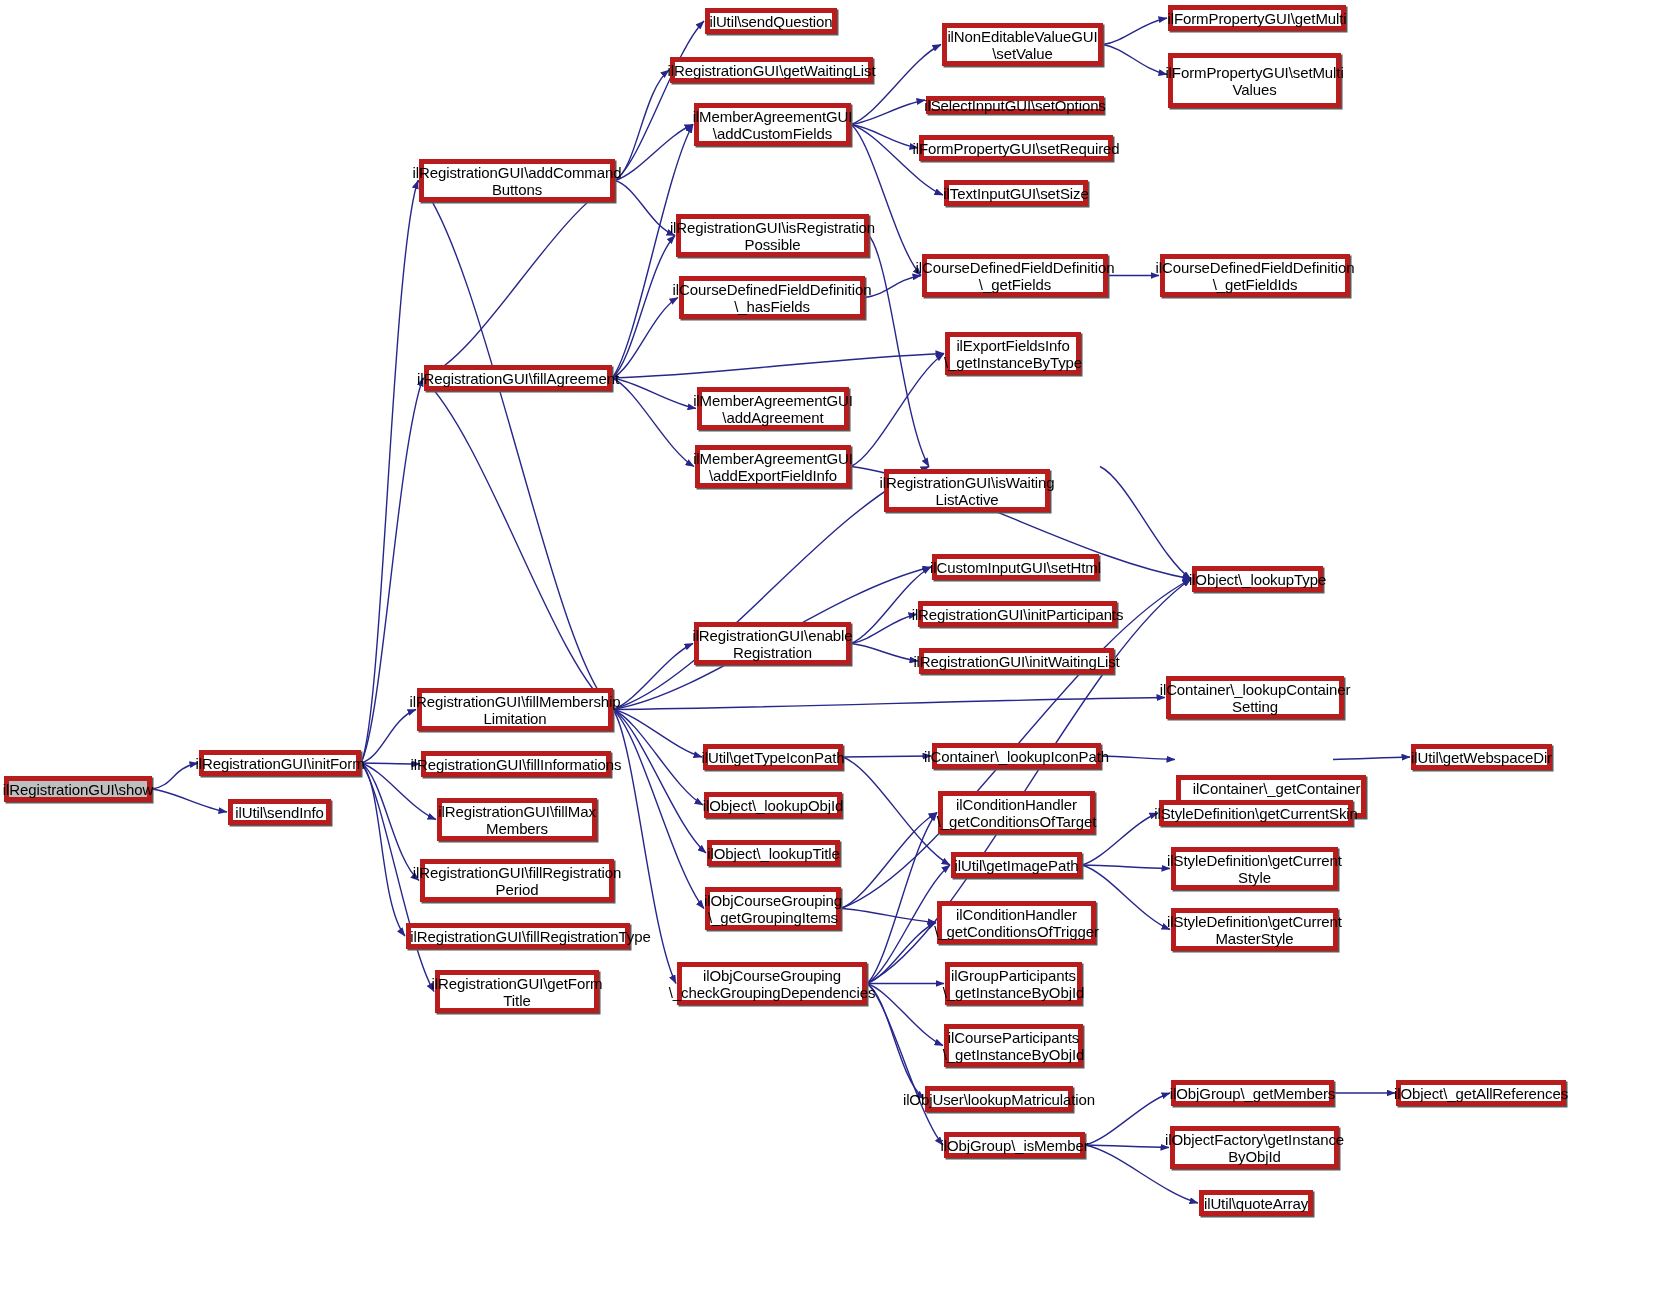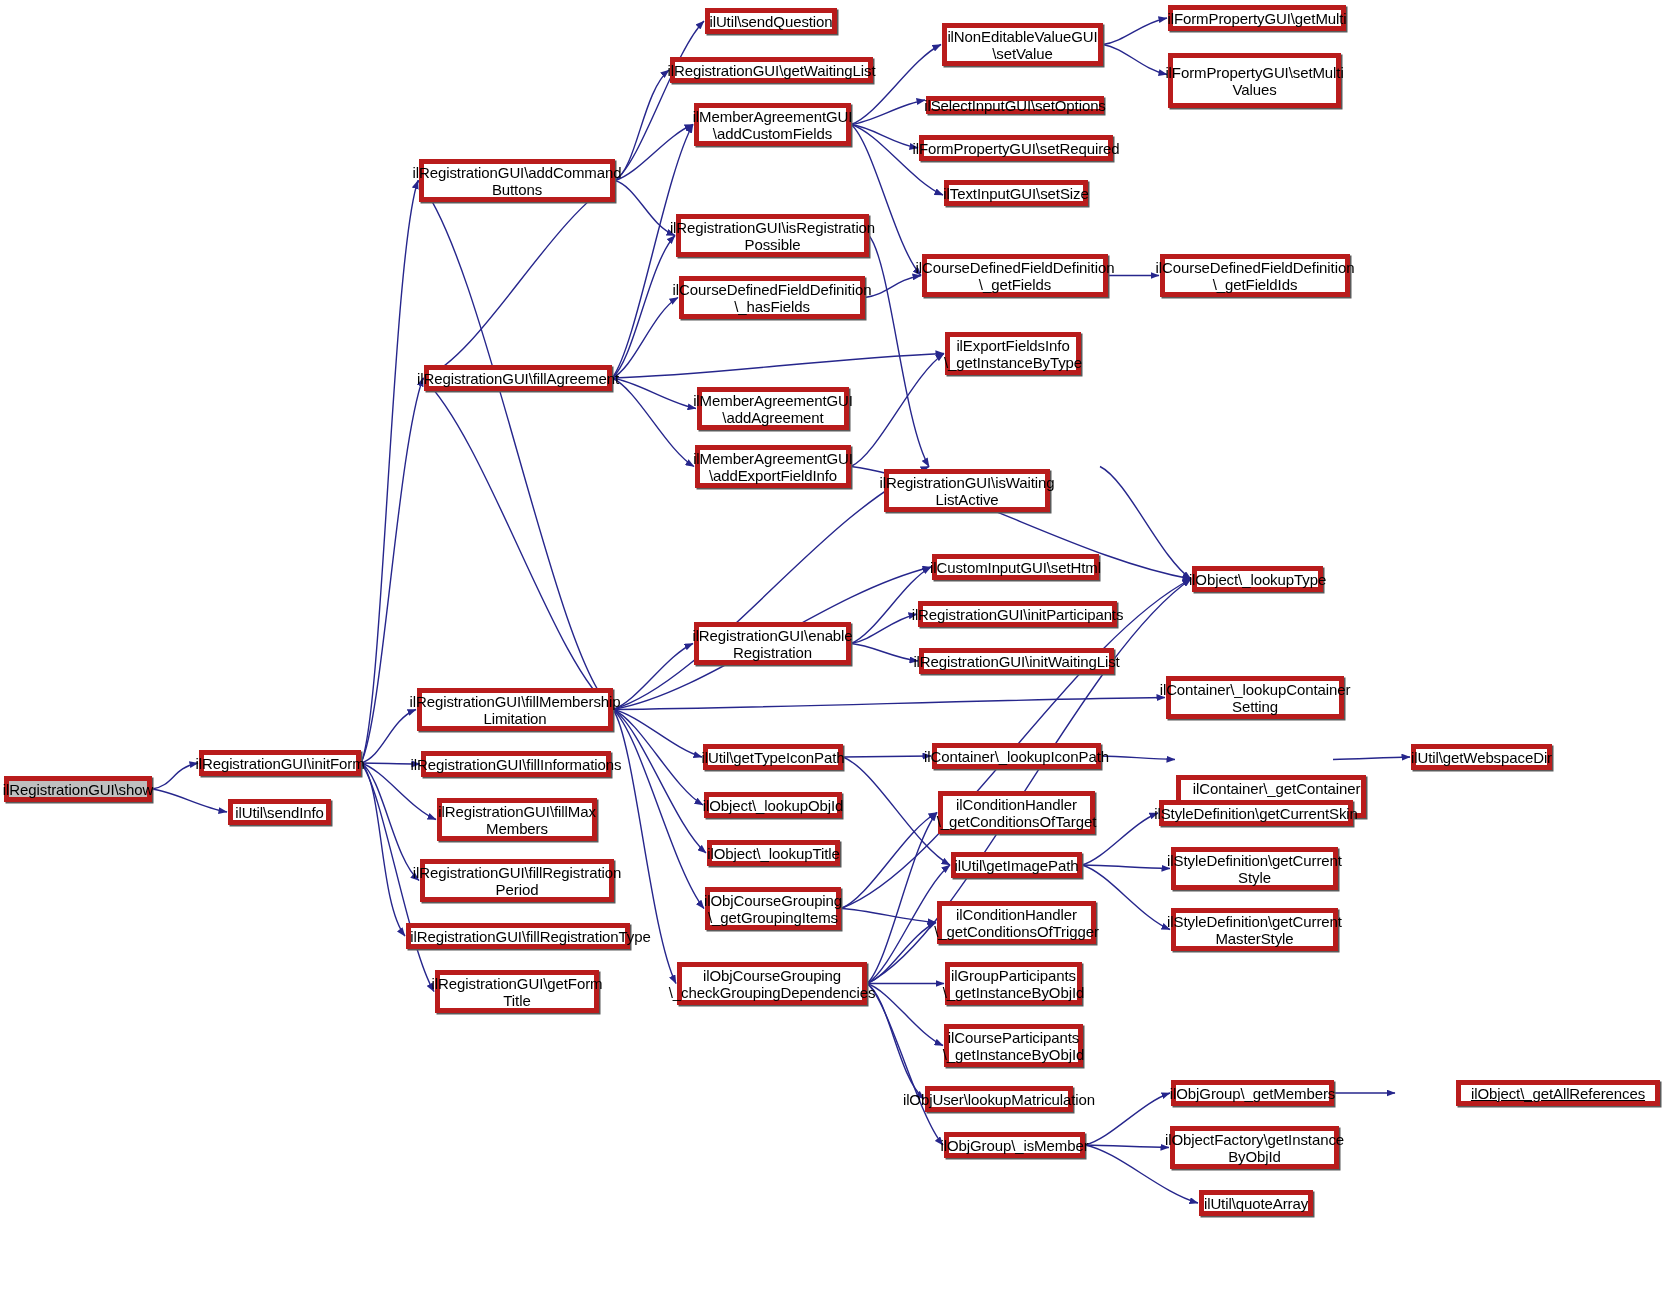--- a/index.html
+++ b/index.html
@@ -284,17 +284,17 @@
       <div class="node" style="left: 1170px; top: 1126px; width: 169px; height: 43px;">
         <span>ilObjectFactory\getInstance
 ByObjId</span>
       </div>
       <div class="node" style="left: 1199px; top: 1190px; width: 114px; height: 26px;">
         <span>ilUtil\quoteArray</span>
       </div>
       <div class="node" style="left: 1411px; top: 744px; width: 141px; height: 26px;">
         <span>ilUtil\getWebspaceDir</span>
       </div>
-      <div class="node" style="left: 1456px; top: 1080px; width: 204px; height: 26px; text-decoration: underline;">
+      <div class="node" style="left: 1396px; top: 1080px; width: 170px; height: 26px;">
         <span>ilObject\_getAllReferences</span>
       </div>
     </div>
 </div>
 
 </body></html>

